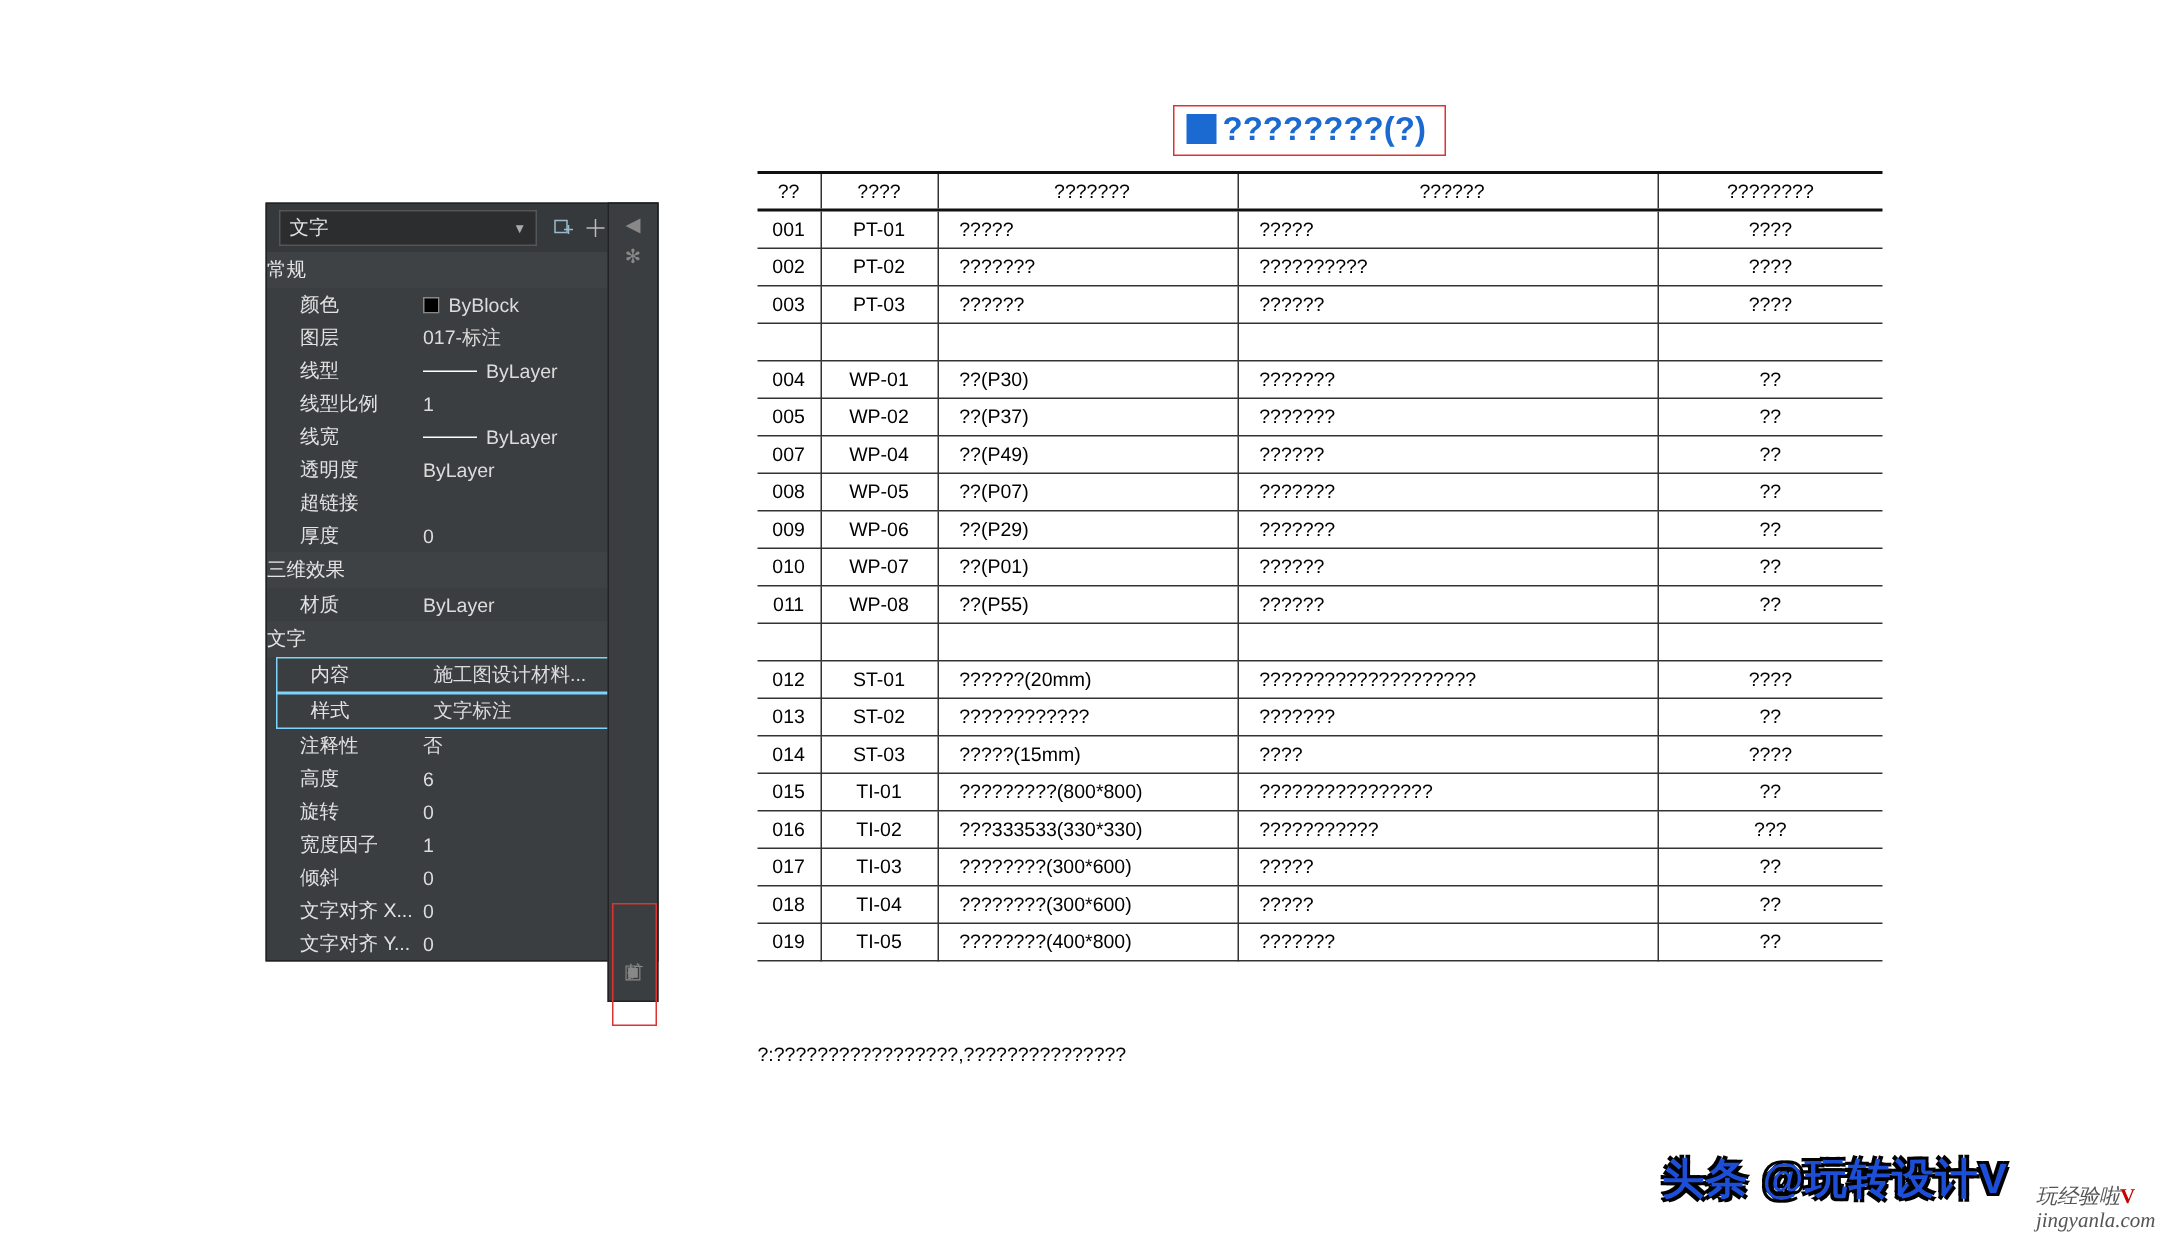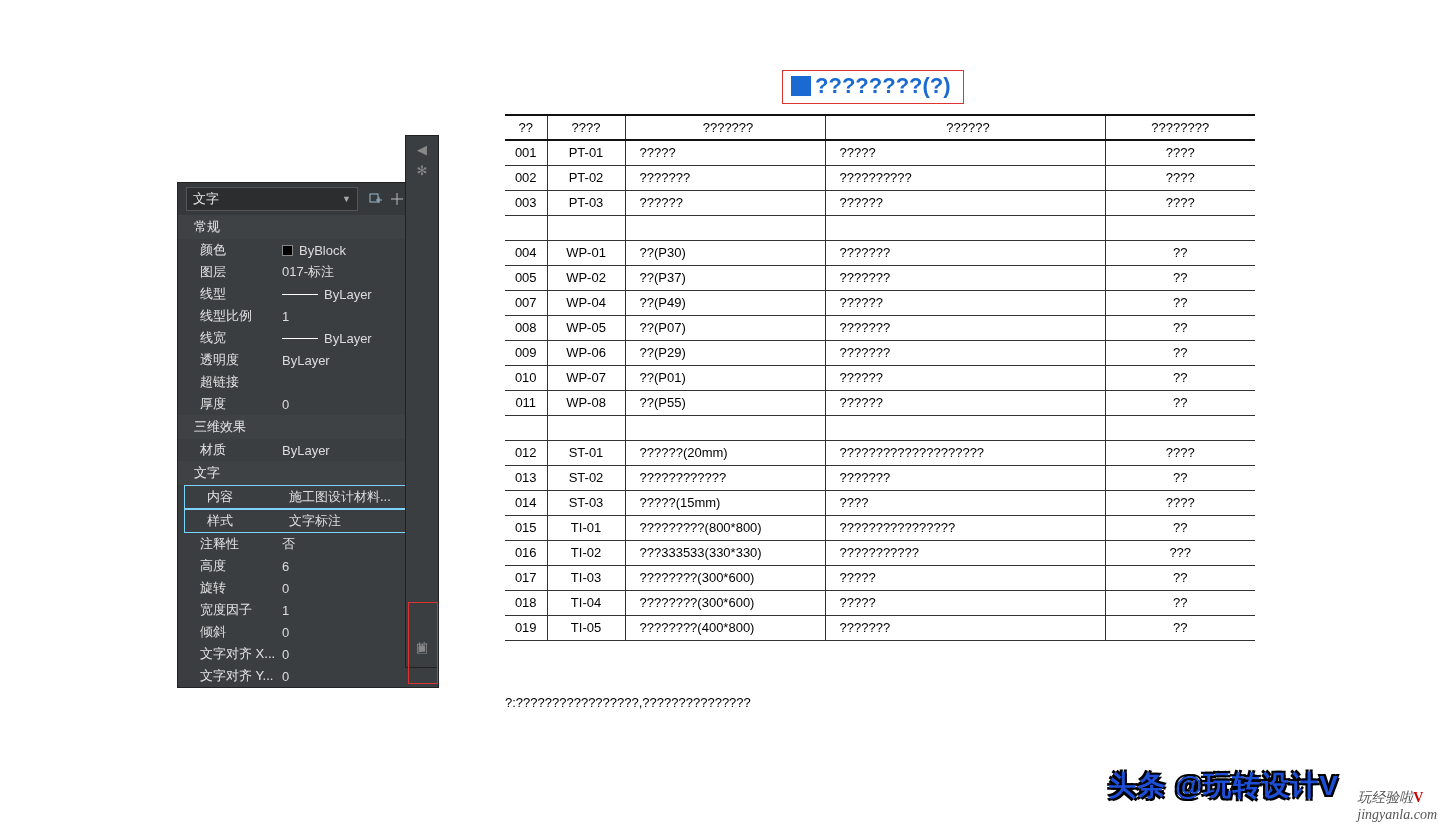--- a/index.html
+++ b/index.html
@@ -1,26 +1,26 @@
 <!DOCTYPE html>
 <html><head>
 <meta charset="utf-8">
 <style>
 * { box-sizing: border-box; margin: 0; padding: 0; }
 body { font-family: "Microsoft YaHei", sans-serif; background: #fff; width: 1449px; height: 831px; position: relative; overflow: hidden; }
 
 
-.panel { position: absolute; left: 177px; top: 135px; width: 262px; background: #3b3e41; color: #e4e4e4; font-size: 13px; border: 1px solid #222; margin-top: 47px; }
+.panel { position: absolute; left: 177px; top: 135px; width: 262px; background: #3b3e41; color: #e4e4e4; font-size: 13px; border: 1px solid #222; }
 .panel-header { display: flex; align-items: center; background: #36393c; padding: 4px 8px; position: relative; }
 .panel-header .dropdown { flex: 1; background: #2b2d2f; border: 1px solid #555; padding: 2px 6px; display: flex; align-items: center; justify-content: space-between; margin-right: 6px; }
 .panel-header .dropdown .arrow { font-size: 9px; color: #aaa; }
 .panel-header .hicon { width: 18px; height: 18px; margin: 0 2px; display: flex; align-items: center; justify-content: center; color: #bbb; font-size: 13px; }
 .panel-close { position: absolute; right: -2px; top: -2px; color: #999; font-size: 11px; width: 14px; height: 14px; text-align: center; line-height: 14px; }
 .panel-body { max-height: 520px; overflow: hidden; }
-.section-hdr { background: #3f4245; padding: 3px 16px; display: flex; justify-content: space-between; align-items: center; font-weight: normal; }
+.section-hdr { background: #3f4245; padding: 3px 0; display: flex; justify-content: space-between; align-items: center; font-weight: normal; }
 .section-hdr .collapse { font-size: 14px; color: #bbb; }
 .prop-row { display: flex; padding: 2px 0 2px 22px; min-height: 21px; align-items: center; }
 .prop-label { width: 78px; color: #e2e2e2; flex-shrink: 0; }
 .prop-value { flex: 1; color: #dcdcdc; padding-left: 4px; display: flex; align-items: center; }
 .swatch-black { display: inline-block; width: 11px; height: 11px; background: #000; border: 1px solid #888; margin-right: 6px; }
 .line-sample { display: inline-block; width: 36px; border-top: 1px solid #fff; margin-right: 6px; }
 .sidebar { position: absolute; left: 405px; top: 135px; width: 34px; background: #3b3e41; height: 533px; border: 1px solid #222; display: flex; flex-direction: column; align-items: center; justify-content: space-between; padding: 6px 0; }
 .sidebar .sticon { color: #888; font-size: 13px; }
 .sidebar-bottom { display: flex; flex-direction: column; gap: 8px; align-items: center; padding-bottom: 6px;}
 .highlight-txt { border: 1px solid #7dd3fc; }

